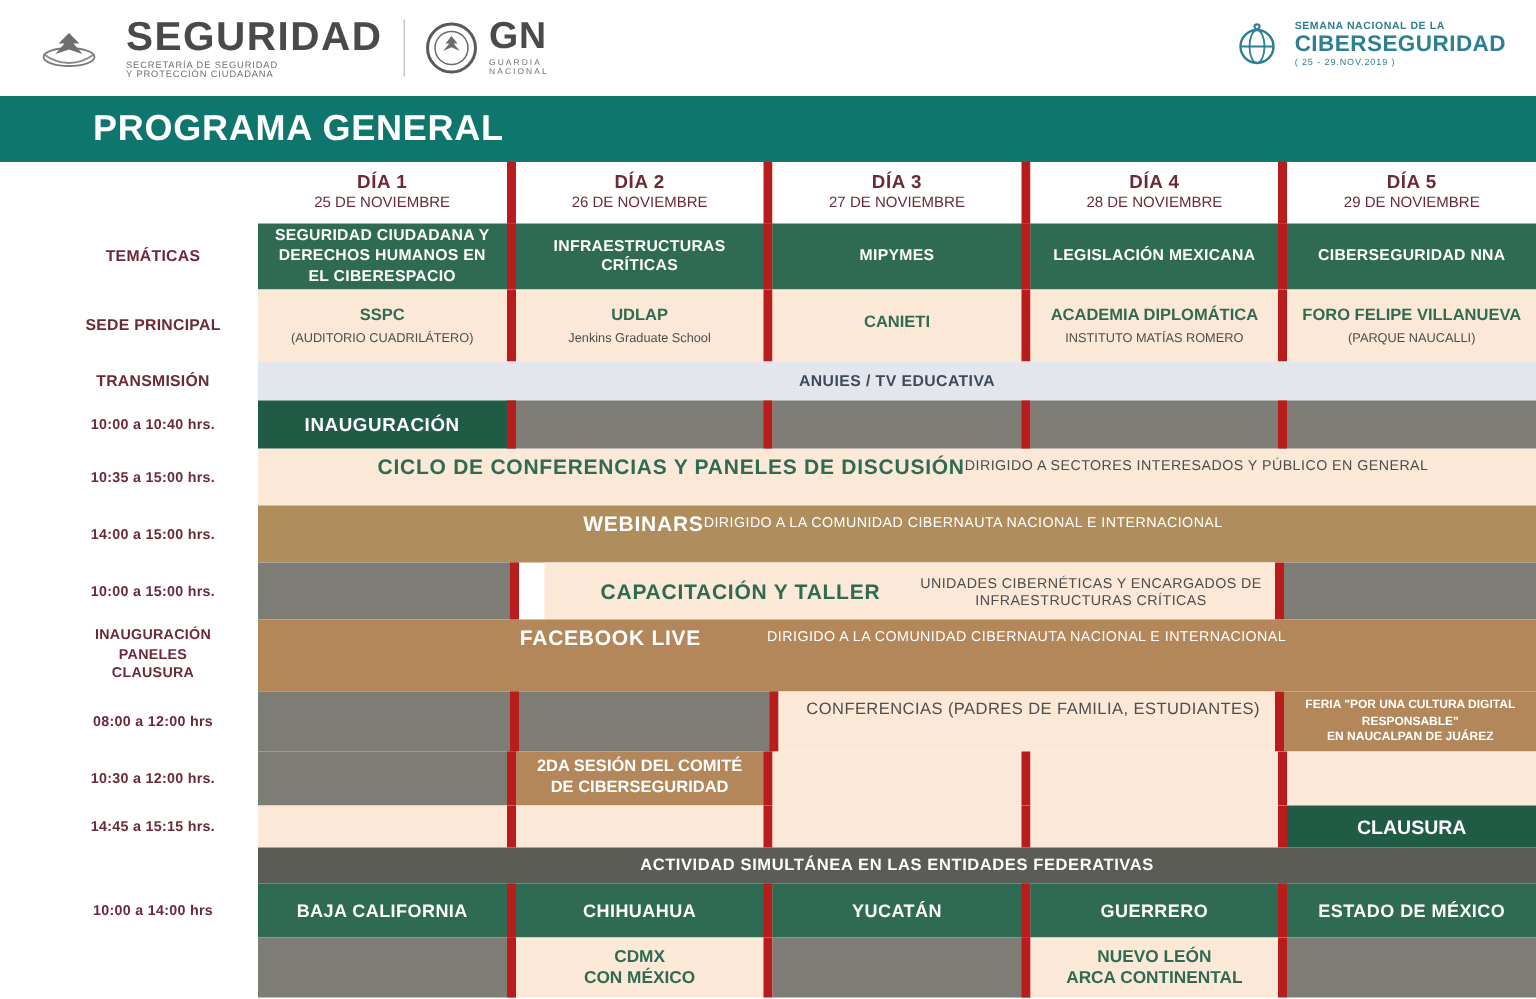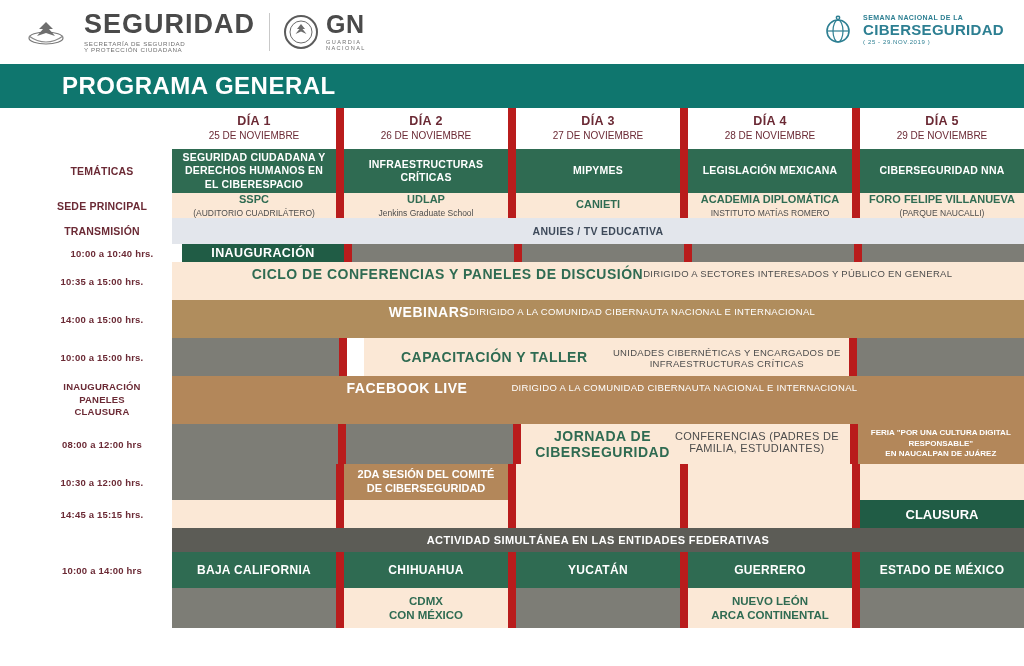--- a/index.html
+++ b/index.html
@@ -79,48 +79,48 @@
     font-size:10.5px; color:#6b2a35; font-weight:bold; letter-spacing:0.2px;
     background:#ffffff;
     padding:2px 4px;
     margin-left:32px;
   }
   .lab.time { color:#6b2a35; font-weight:bold; font-size:9.5px; }
   .cell {
     flex:1 1 0;
     display:flex; flex-direction:column; align-items:center; justify-content:center;
     text-align:center;
-    border-right:8px solid #b91c1c;
+    border-right:6px solid #b91c1c;
     padding:4px 6px;
   }
   .cell:last-child { border-right:none; }
 
   .dayhdr { background:#ffffff; padding:6px 4px 8px; }
   .dayhdr .d1 { font-size:12.5px; font-weight:bold; color:#6b2a35; letter-spacing:0.4px;}
   .dayhdr .d2 { font-size:10px; color:#6b2a35; margin-top:2px; }
 
   .green { background:#2f6b52; color:#ffffff; }
   .green-dark { background:#205c45; color:#ffffff; }
   .gray { background:#7d7d76; }
   .cream { background:#fbe8d6; }
   .tan { background:#b08d5d; color:#ffffff; }
   .tan2 { background:#b3875a; color:#ffffff; }
 
   .r-tem { height:44px; }
   .r-tem .cell { font-size:10.5px; font-weight:bold; line-height:1.25; letter-spacing:0.2px; }
-  .r-sede { height:25px; }
+  .r-sede { height:48px; }
   .r-sede .cell .main { font-size:11px; font-weight:bold; color:#2f6b52; line-height:1.2;}
   .r-sede .cell .sub { font-size:8.5px; color:#4d4d4d; margin-top:2px; }
   .r-trans { height:26px; }
   .r-trans .full {
     flex:1; display:flex; align-items:center; justify-content:center;
     background:#e3e6ec; color:#3e4a5a; font-size:10.5px; font-weight:bold; letter-spacing:0.3px;
   }
 
-  .bar-row { height:18px; position:relative;padding-left:10px; }
+  .bar-row { height:32px; position:relative; }
   .spanbar {
     display:flex; align-items:center; justify-content:center;
     font-size:12.5px; font-weight:bold; letter-spacing:0.4px;
   }
   .leftbar {
     display:flex; flex-direction:row; justify-content:center;
     padding-left:14px;
   }
   .leftbar .l1 { font-size:14px; font-weight:bold; letter-spacing:0.5px; }
   .leftbar .l2 { font-size:9.5px; margin-top:2px; letter-spacing:0.3px; }
@@ -313,21 +313,20 @@
         </div>
       </div>
     </div>
 
     <div class="row" style="height:40px">
       <div class="lab time">08:00 a 12:00 hrs</div>
       <div class="fillers">
         <div class="cell gray" style="flex:1 1 0;"></div>
         <div class="cell gray" style="flex:1 1 0;"></div>
         <div class="cell cream leftbar" style="flex:2 1 0; align-items:flex-start;">
-          <div class="l1" style="color:#2f6b52">JORNADA DE CIBERSEGURIDAD</div>
           <div class="l2" style="color:#4d4d4d; font-size:11px;">CONFERENCIAS (PADRES DE FAMILIA, ESTUDIANTES)</div>
         </div>
         <div class="cell tan2" style="flex:1 1 0; font-size:8px; font-weight:bold; line-height:1.3; white-space:pre-line;">FERIA "POR UNA CULTURA DIGITAL RESPONSABLE"
 EN NAUCALPAN DE JUÁREZ</div>
       </div>
     </div>
 
     <div class="row" style="height:36px">
       <div class="lab time">10:30 a 12:00 hrs.</div>
       <div class="fillers">

